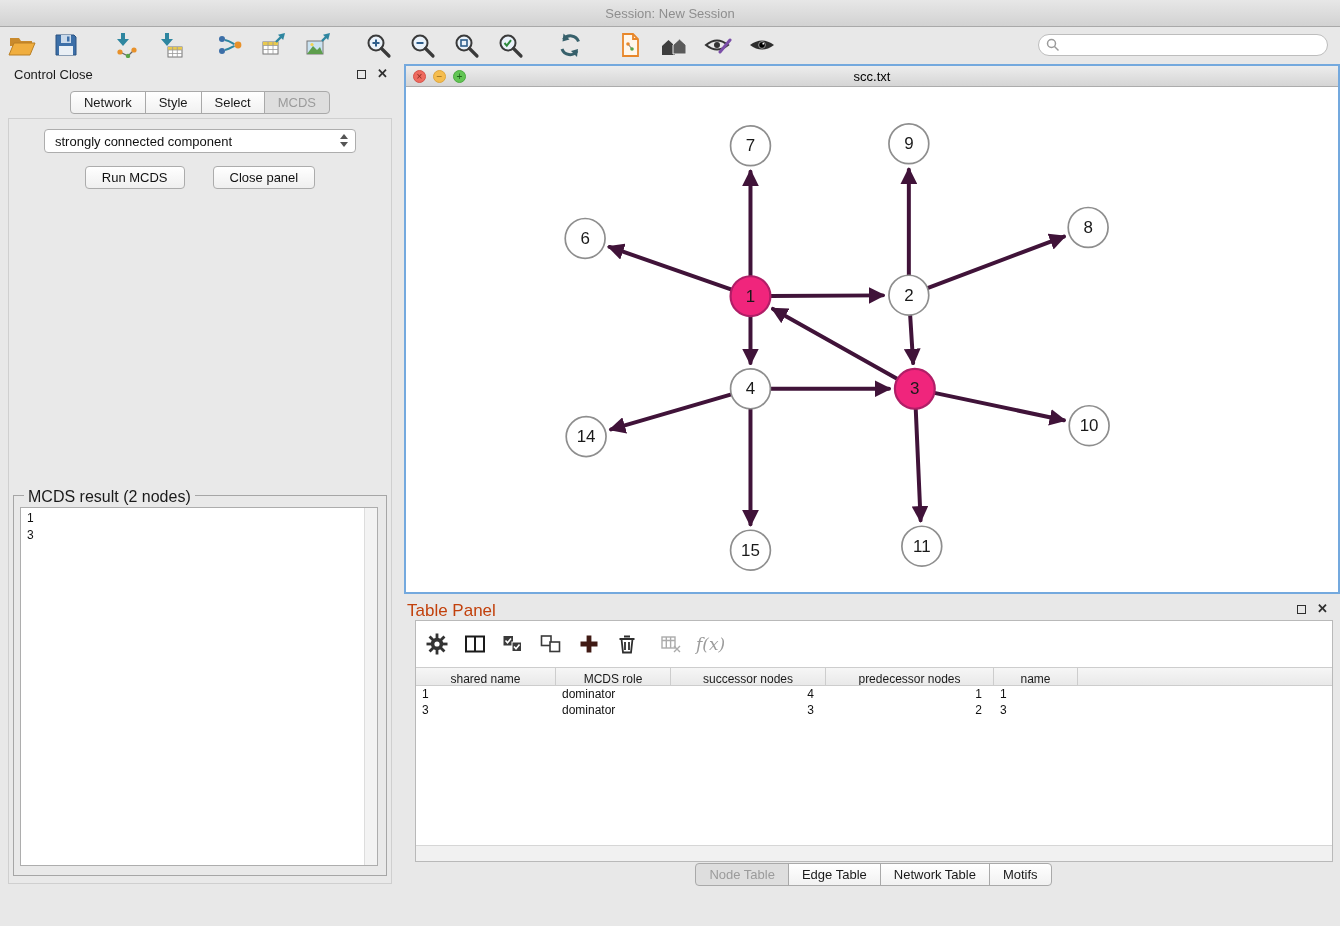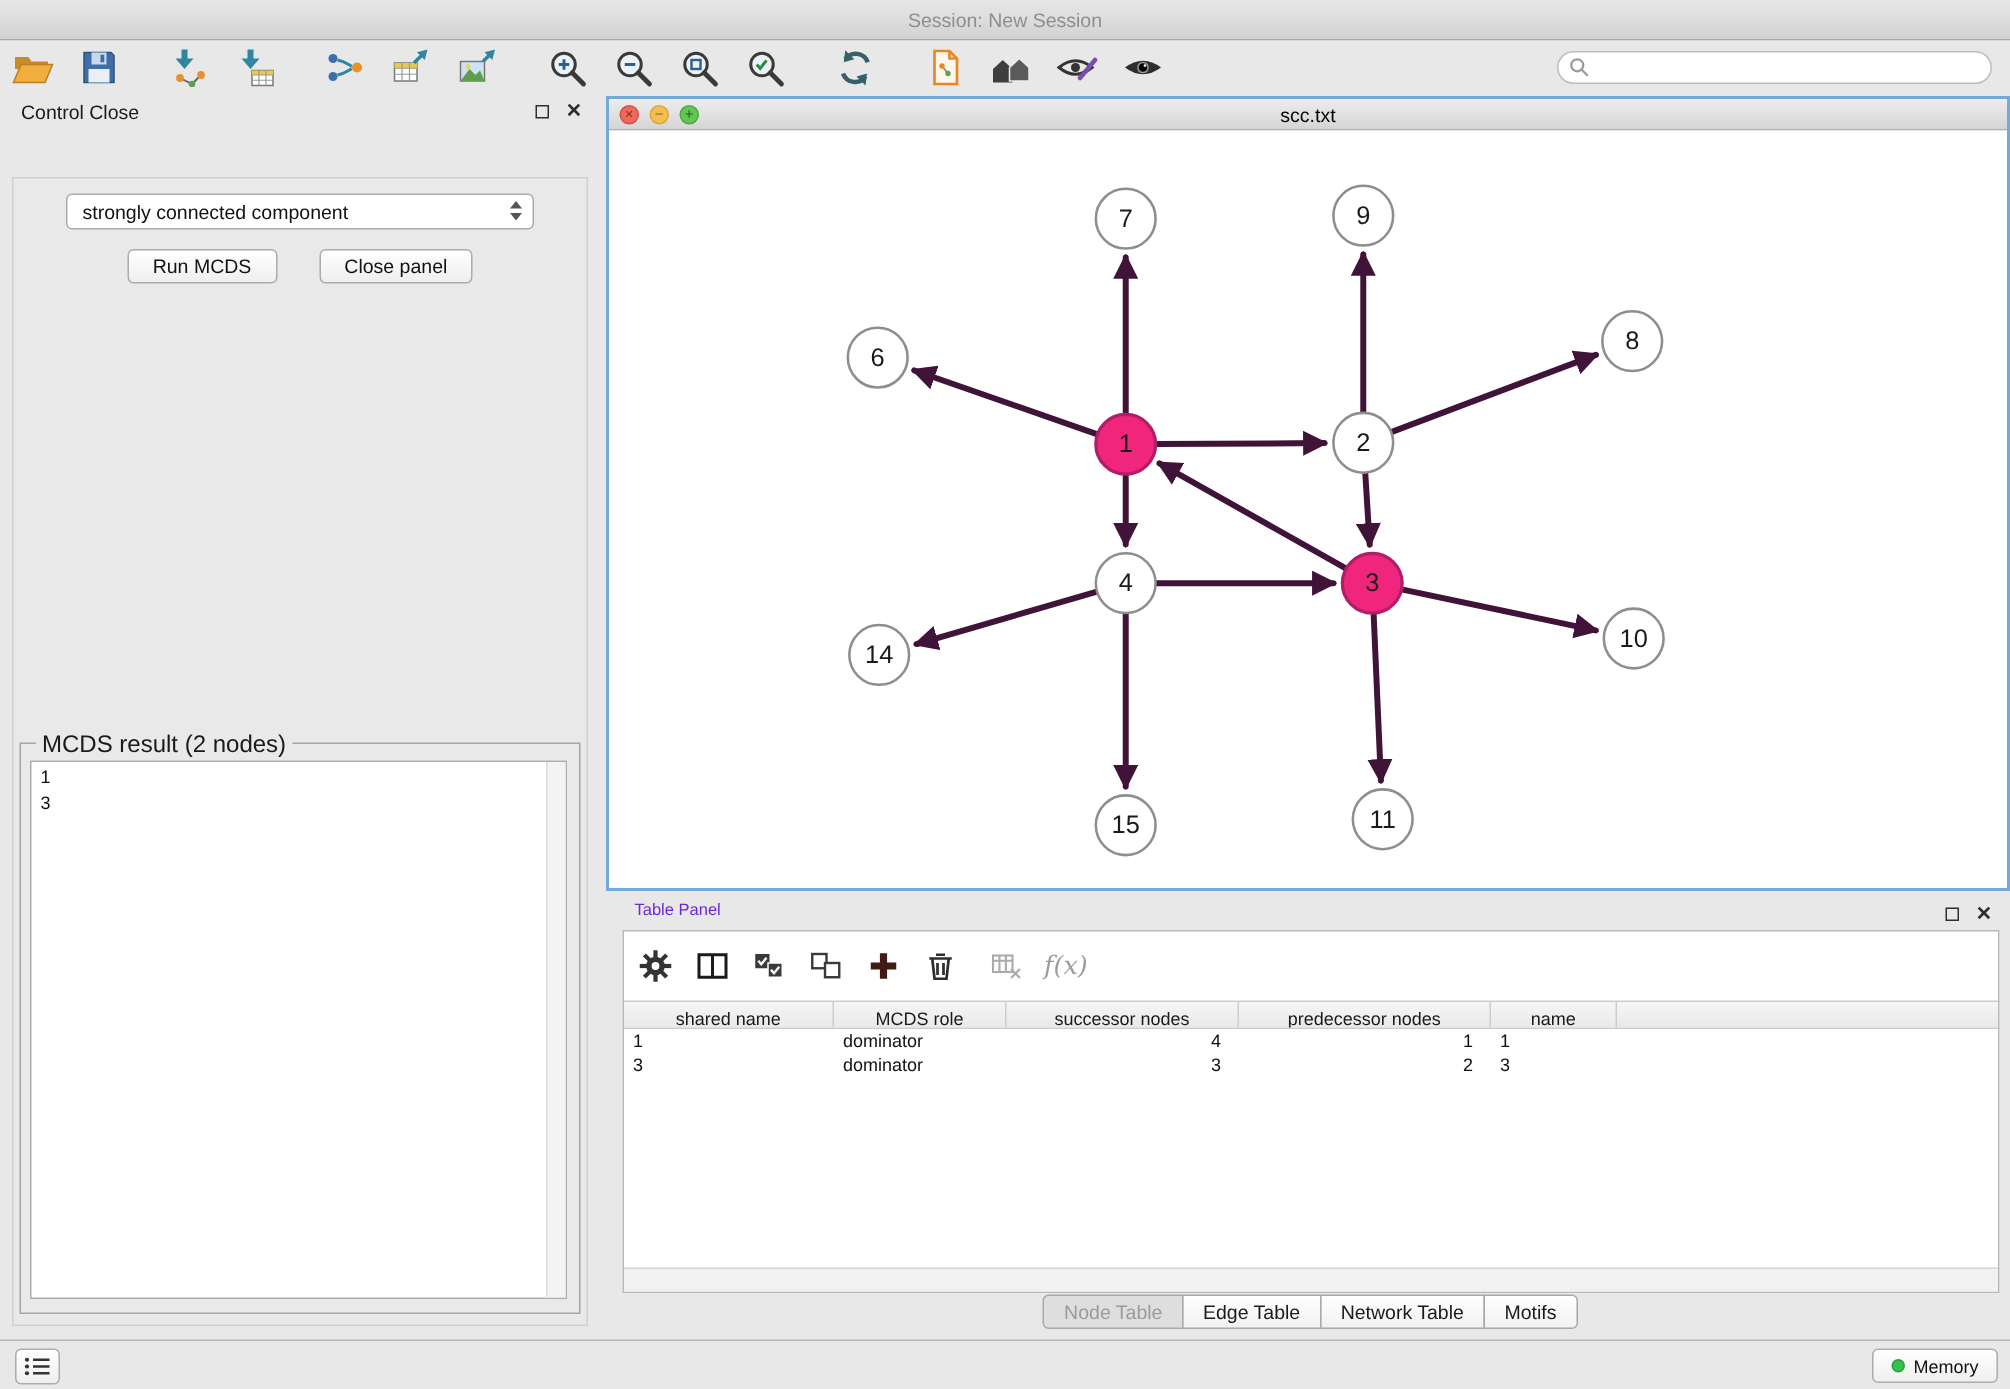--- a/index.html
+++ b/index.html
@@ -73,21 +73,21 @@
   .light.red { background:#EE6A5F; border:1px solid #D55249; color:#8E2B20; }
   .light.yellow { background:#F5BD4F; border:1px solid #DEA63D; color:#93681A; }
   .light.green { background:#62C554; border:1px solid #4BAA40; color:#20641C; }
   .net-content { position:absolute; left:0; right:0; top:21px; bottom:0; background:#FFFFFF; }
   .net-content svg { width:100%; height:100%; display:block; }
   svg text { font-family:"Liberation Sans",sans-serif; }
 
   
   .table-panel { position:absolute; left:407px; top:597px; width:933px; height:289px; }
   .tp-header { position:relative; height:22px; }
-  .tp-title { position:absolute; left:16px; top:4px; font-size:11px; color:#6d28d9; }
+  .tp-title { position:absolute; left:0; top:4px; font-size:17px; color:#c2410c; }
   .tp-body { position:absolute; left:8px; top:23px; right:7px; bottom:24px;
     background:#FFFFFF; border:1px solid #B9B9B9; }
   .tp-toolbar { height:46px; display:flex; align-items:center; padding-left:8px; gap:12px; }
   .tp-tool-btn { width:26px; height:26px; display:flex; align-items:center; justify-content:center; }
   .fx-label { font-size:17px; font-family:"DejaVu Serif",serif; font-style:italic; color:#9C9C9C; }
   .tp-table-header { display:flex; height:19px; background:linear-gradient(#F6F6F6,#E9E9E9);
     border-top:1px solid #CDCDCD; border-bottom:1px solid #CDCDCD; font-size:12px; color:#1A1A1A; }
   .tp-col { display:flex; align-items:center; justify-content:center; gap:4px;
     border-right:1px solid #CDCDCD; overflow:hidden;flex-direction:column; }
   .tp-col-filler { flex:1; }
@@ -260,20 +260,26 @@
   </div>
 
   <div class="control-panel">
     <div class="cp-header">
       <span class="cp-title">Control Close</span>
       <span class="win-ctrls">
         <span class="win-float"></span>
         <span class="win-close">✕</span>
       </span>
     </div>
+    <div class="seg-tabs">
+        <div class="seg-tab">Network</div>
+        <div class="seg-tab">Style</div>
+        <div class="seg-tab">Select</div>
+        <div class="seg-tab selected">MCDS</div>
+      </div>
     <div class="cp-content">
       <div class="opt-select">
         <span>strongly connected component</span>
         <span class="stepper">
           <span class="tri-up"></span>
             <span class="tri-down"></span>
         </span>
       </div>
       <div class="cp-buttons">
         <button class="push-btn">Run MCDS</button>
@@ -491,32 +497,14 @@
       <div class="tp-hscroll"></div>
     </div>
     <div class="tp-tabs seg-tabs">
         <div class="seg-tab selected">Node Table</div>
         <div class="seg-tab">Edge Table</div>
         <div class="seg-tab">Network Table</div>
         <div class="seg-tab">Motifs</div>
       </div>
   </div>
 
-  <div class="status-bar">
-    <div class="list-button">
-      <svg width="18" height="14" viewBox="0 0 18 14">
-        <g fill="#333">
-            <circle cx="2" cy="2.5" r="1.4"></circle>
-            <circle cx="2" cy="7" r="1.4"></circle>
-            <circle cx="2" cy="11.5" r="1.4"></circle>
-          </g>
-        <g stroke="#333" stroke-width="1.6">
-            <path d="M6 2.5 h11 M6 7 h11 M6 11.5 h11"></path>
-          </g>
-      </svg>
-    </div>
-    <div class="memory-button">
-      <span class="memory-dot"></span>
-      <span>Memory</span>
-    </div>
-  </div>
 
 </div>
 
 </body></html>

